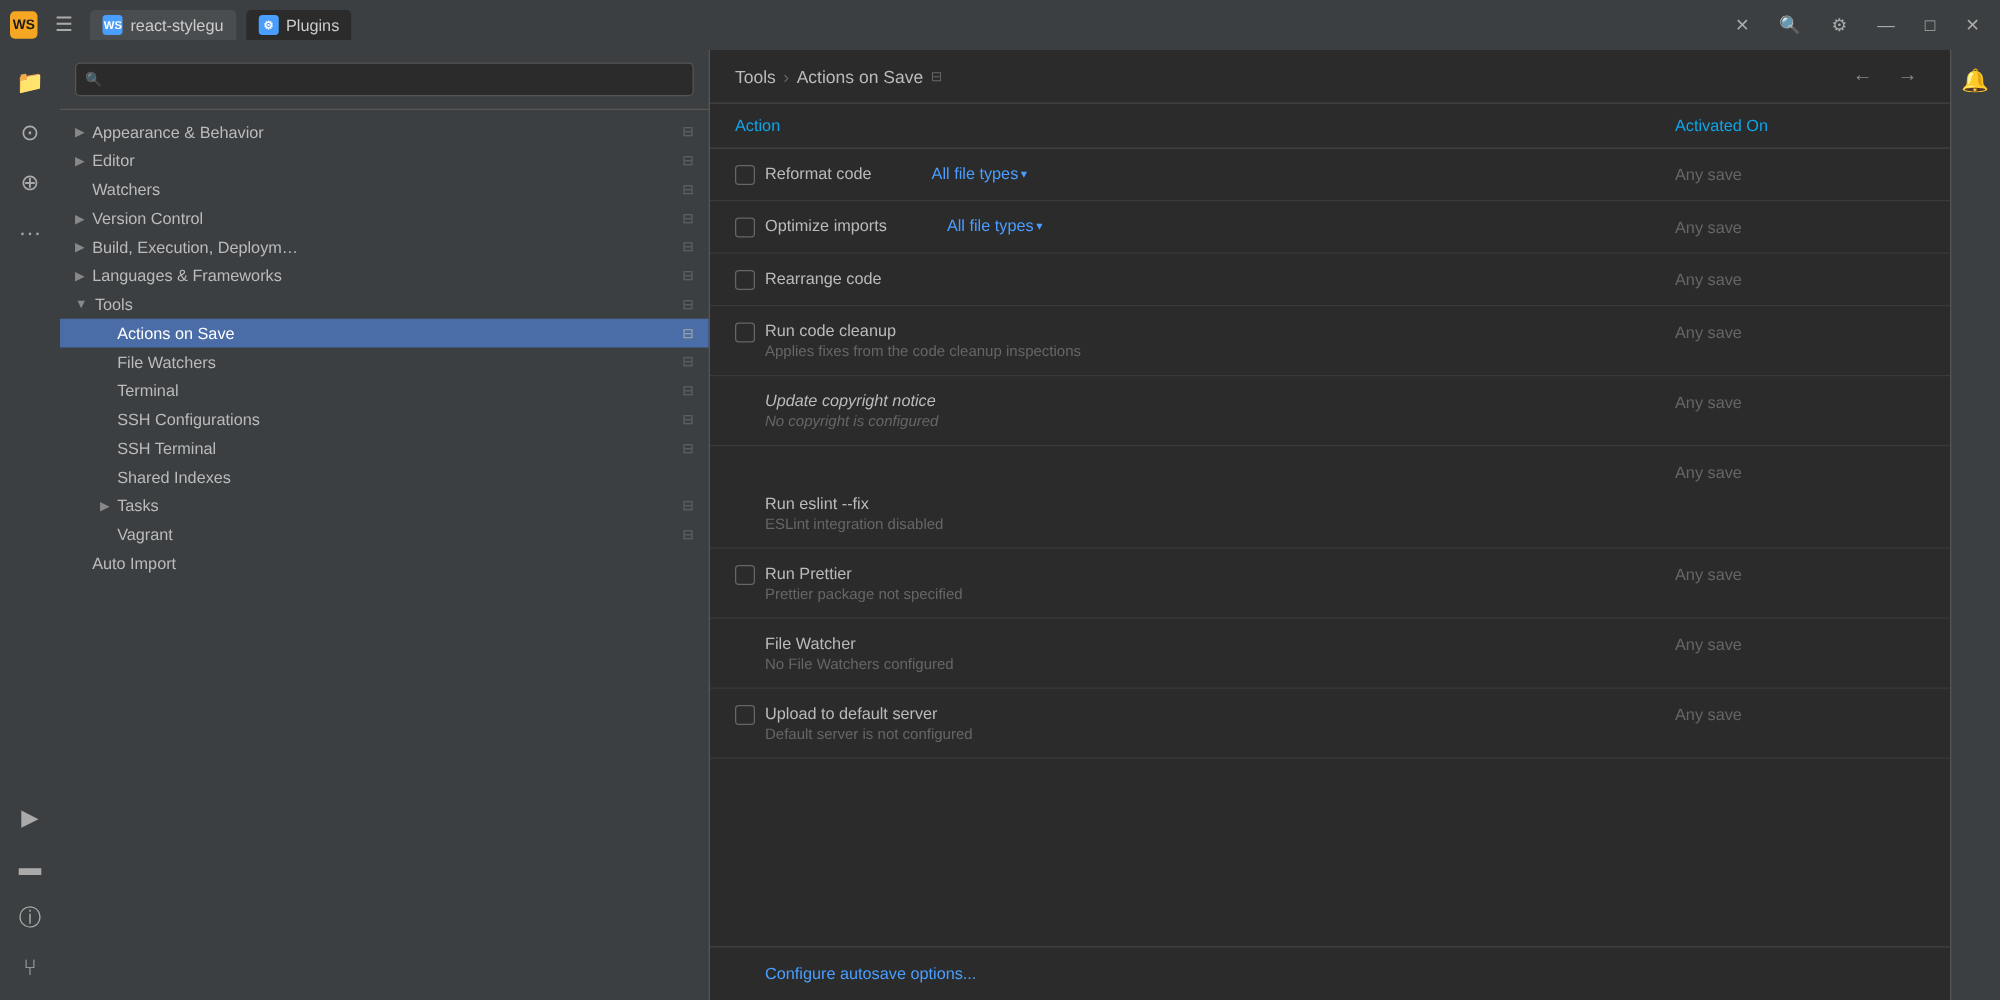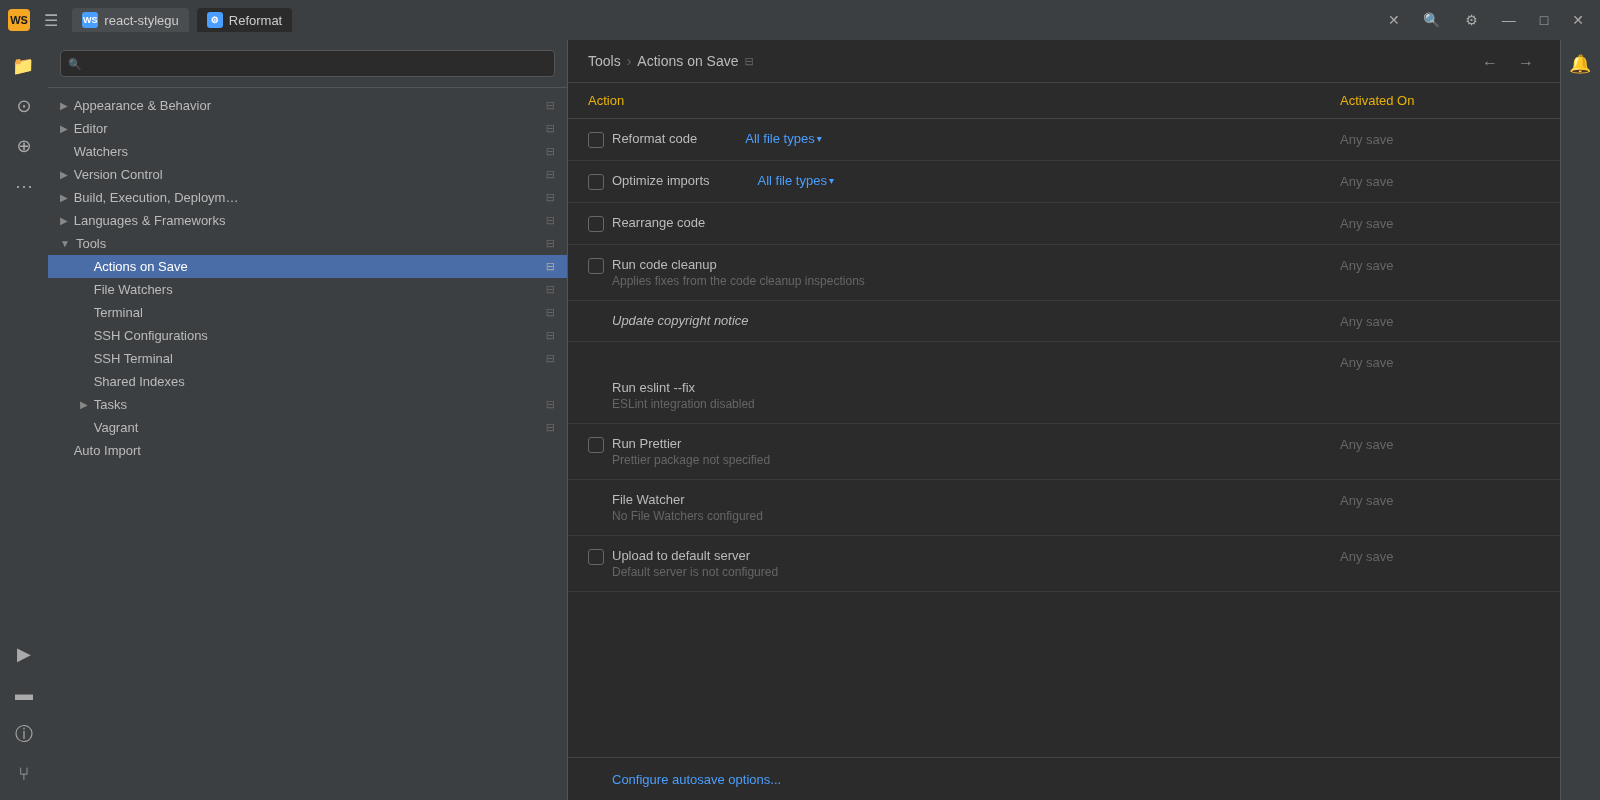--- a/index.html
+++ b/index.html
@@ -188,21 +188,21 @@
 
     
     .actions-table {
       width: 100%;
     }
     .table-header {
       display: flex;
       padding: 10px 20px;
       border-bottom: 1px solid #444;
       font-size: 13px;
-      color: #eab308;
+      color: #0ea5e9;
       font-weight: 500;
     }
     .col-action { flex: 1; }
     .col-activated { width: 200px; text-align: left; }
 
     .table-row {
       display: flex;
       align-items: flex-start;
       padding: 12px 20px;
       border-bottom: 1px solid #3a3a3a;
@@ -276,21 +276,21 @@
 
 <div class="titlebar">
   <div class="titlebar-app-icon">WS</div>
   <div class="titlebar-menu-btn">☰</div>
   <div class="titlebar-tab">
     <div class="tab-icon">WS</div>
     <span>react-stylegu</span>
   </div>
   <div class="titlebar-tab" style="background:#2b2b2b;">
     <div class="tab-icon" style="background:#4a9eff;">⚙</div>
-    <span>Reformat</span>
+    <span>Plugins</span>
   </div>
   <div class="titlebar-spacer"></div>
   <div class="titlebar-btn">✕</div>
   <div class="titlebar-btn">🔍</div>
   <div class="titlebar-btn">⚙</div>
   <div class="titlebar-btn">—</div>
   <div class="titlebar-btn">□</div>
   <div class="titlebar-btn">✕</div>
 </div>
 
@@ -467,20 +467,21 @@
           <div class="row-content">
             <span class="row-title">Run code cleanup</span>
             <div class="row-subtitle">Applies fixes from the code cleanup inspections</div>
           </div>
           <div class="row-activated">Any save</div>
         </div>
 
         <div class="table-row">
           <div class="row-content" style="padding-left:24px;font-style:italic;">
             <span class="row-title">Update copyright notice</span>
+            <div class="row-subtitle">No copyright is configured</div>
           </div>
           <div class="row-activated">Any save</div>
         </div>
 
         <div class="table-row">
           <div class="row-content" style="padding-left:24px;margin-top:26px;">
             <span class="row-title">Run eslint --fix</span>
             <div class="row-subtitle">ESLint integration disabled</div>
           </div>
           <div class="row-activated">Any save</div>

